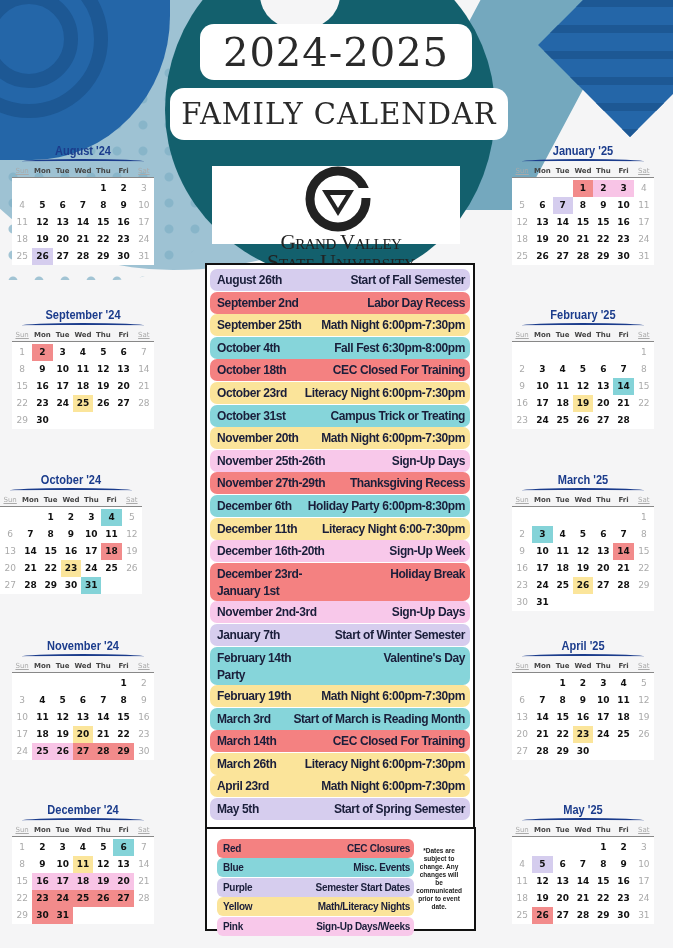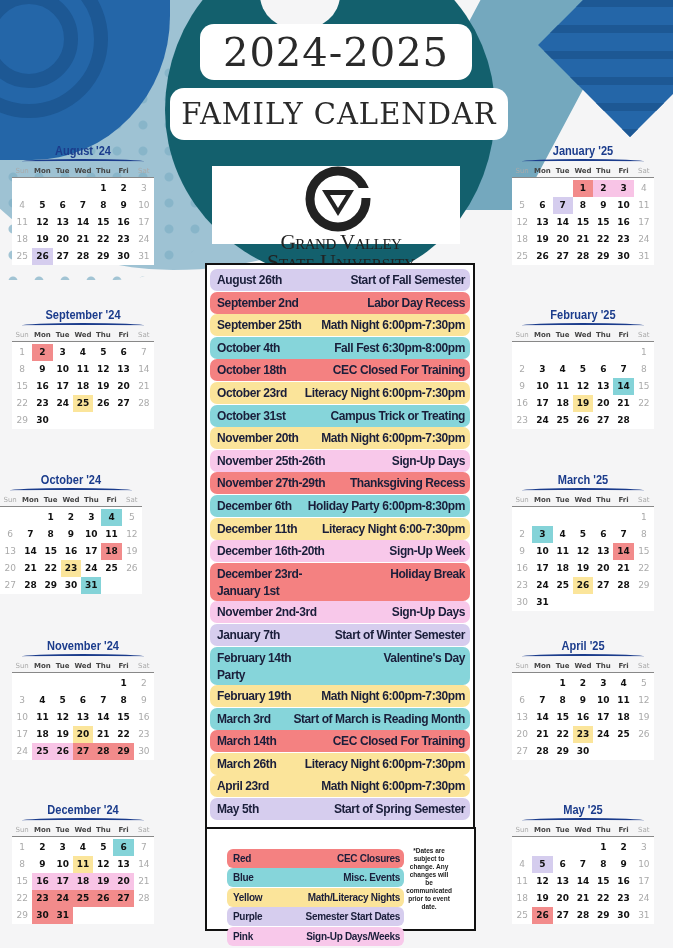--- a/index.html
+++ b/index.html
@@ -97,21 +97,21 @@
   }
   .cal-swoosh {
     height: 5px; margin: 0 10px 1px 10px;
     border-top: 2px solid #1b3c8c; border-radius: 50% 50% 0 0;
   }
   .cal-head {
     display: grid; grid-template-columns: repeat(7, 1fr);
     font-size: 7px; color: #444; text-align: center; height: 12px; line-height: 12px;
     font-weight: bold;
   }
-  .cal-head span.we { color: #aaa; font-weight: normal; }
+  .cal-head span.we { color: #aaa; font-weight: normal; text-decoration: underline; }
   .cal-body {
     background: #fff; border-top: 1px solid #888;
     display: grid; grid-template-columns: repeat(7, 1fr); grid-auto-rows: 17px;
     padding-top: 2px;
   }
   .d {
     text-align: center; font-size: 9px; line-height: 17px; font-weight: bold; color: #111;
   }
   .d.we { color: #aaa; font-weight: normal; }
   .d.red { background: #f28b8b; }
@@ -135,21 +135,21 @@
   .ev.two { height: 38px; line-height: 17px; padding-top: 3px; }
   .ev .date { transform-origin: left; }
   .ev .what { transform-origin: right; }
   .c-red { background: #f48181; border-radius: 7px; }
   .c-blue { background: #86d5da; }
   .c-yellow { background: #fbe49a; }
   .c-purple { background: #d6cdee; }
   .c-pink { background: #f8c8ea; }
   .legend {
     position: absolute; left: 205px; top: 827px; width: 271px; height: 104px;
-    background: #fff; border: 2px solid #111; display: flex; padding: 20px;
+    background: #fff; border: 2px solid #111; display: flex; padding: 10px;
   }
   .legend-list { width: 200px; }
   .lg {
     display: flex; justify-content: space-between; border-radius: 6px;
     height: 19px; line-height: 19px; padding: 0 4px 0 6px; margin-bottom: 0.4px;
     font-family: "Liberation Sans", sans-serif; font-weight: bold; font-size: 10px; color: #1a1e3a;
     letter-spacing: -0.3px;
   }
   .legend-note {
     flex: 1; font-family: "Liberation Sans", sans-serif; font-size: 6.5px; line-height: 8px;
@@ -778,27 +778,27 @@
 <div class="legend">
   <div class="legend-list" id="legend-list">
       <div class="lg c-red">
         <span>Red</span>
         <span>CEC Closures</span>
       </div>
       <div class="lg c-blue">
         <span>Blue</span>
         <span>Misc. Events</span>
       </div>
+      <div class="lg c-purple">
+        <span>Purple</span>
+        <span>Semester Start Dates</span>
+      </div>
       <div class="lg c-yellow">
         <span>Yellow</span>
         <span>Math/Literacy Nights</span>
-      </div>
-      <div class="lg c-purple">
-        <span>Purple</span>
-        <span>Semester Start Dates</span>
       </div>
       <div class="lg c-pink">
         <span>Pink</span>
         <span>Sign-Up Days/Weeks</span>
       </div>
     </div>
   <div class="legend-note">*Dates are subject to change. Any changes will be communicated prior to event date.</div>
 </div>
 
 </body></html>

